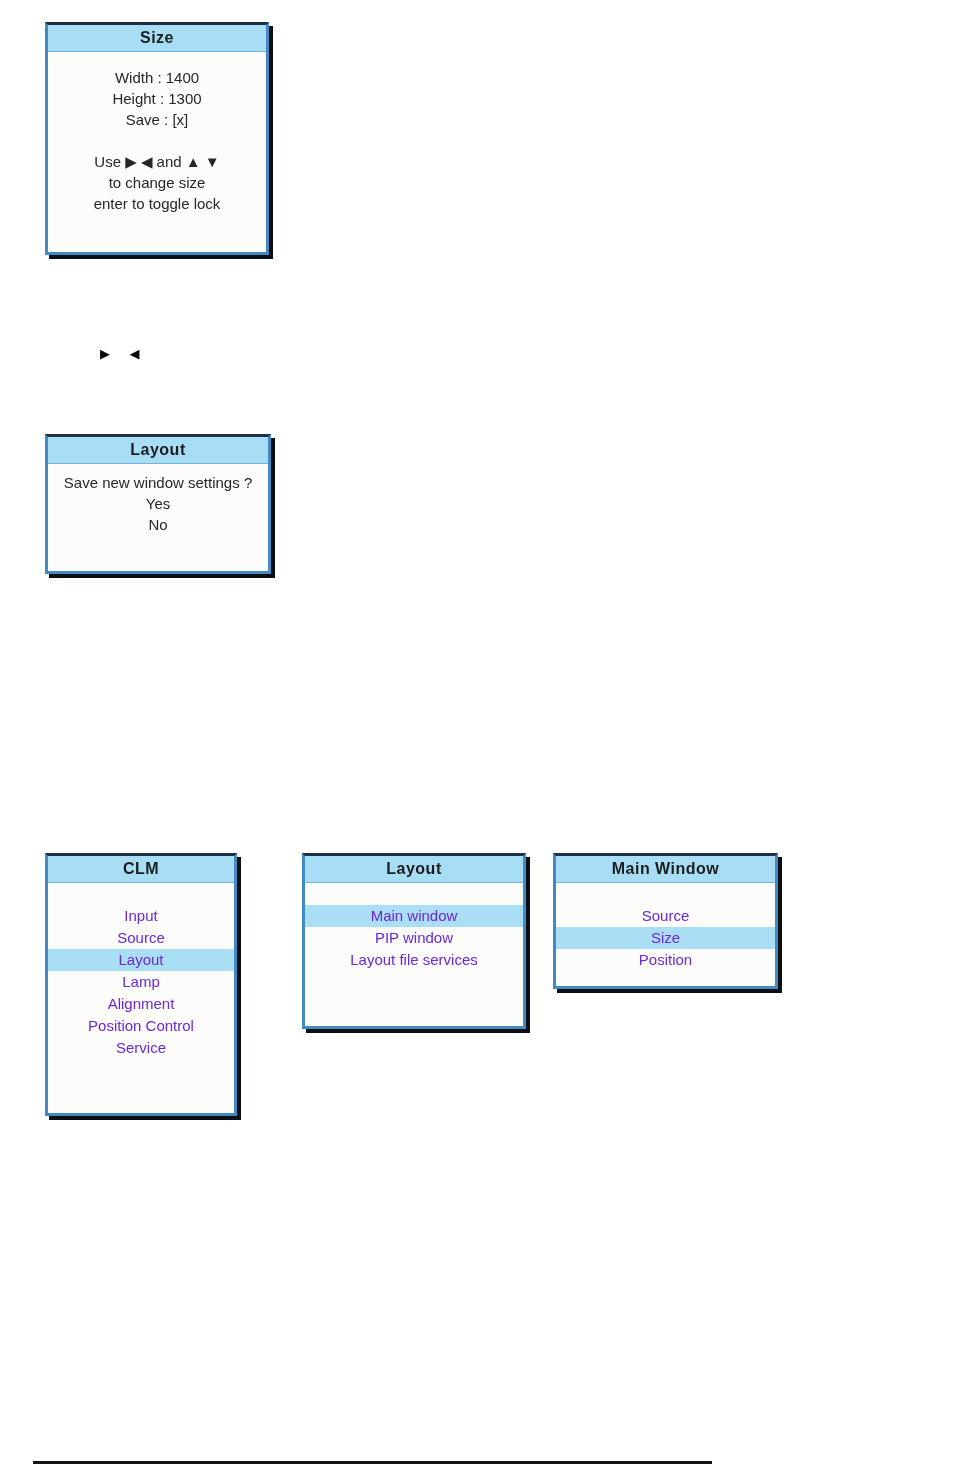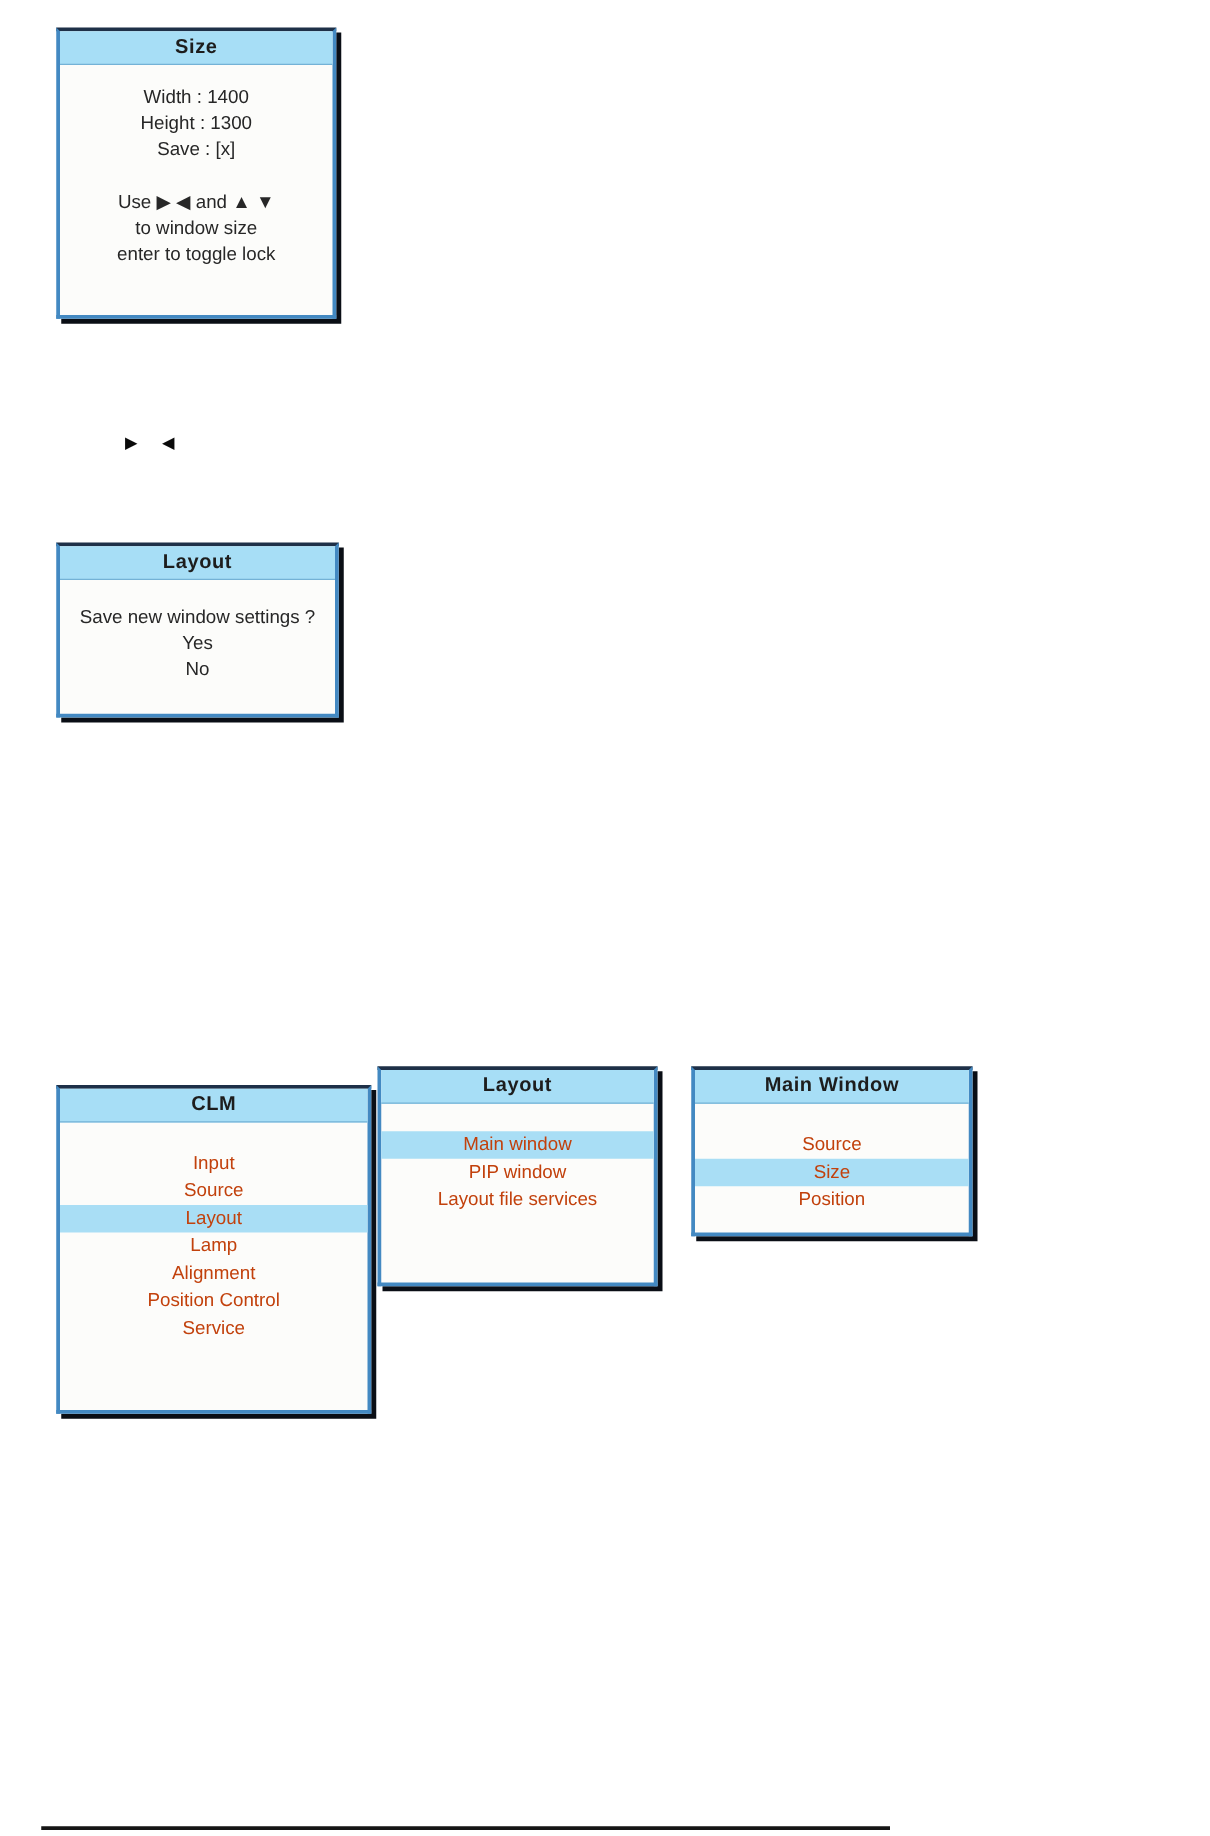--- a/index.html
+++ b/index.html
@@ -30,43 +30,43 @@
     font-size: 16px;
     font-weight: bold;
     color: #1d1d1d;
     letter-spacing: 0.5px;
   }
   .osd-row {
     height: 22px;
     line-height: 22px;
     font-size: 15px;
     text-align: center;
-    color: #c2410c;
+    color: #6d28d9;
     white-space: nowrap;
   }
   .osd-row.highlighted { background: #a9def5; }
   .osd-spacer { height: 22px; }
 
   .osd-line {
     height: 21px;
     line-height: 21px;
     font-size: 15px;
     text-align: center;
     color: #272727;
     white-space: nowrap;
   }
 
   
   #size-box        { left: 45px;  top: 22px;  width: 224px; height: 233px; }
   #size-box .body  { padding-top: 15px; }
 
   #layout-dialog   { left: 45px;  top: 434px; width: 226px; height: 140px; }
-  #layout-dialog .body { padding-top: 19px; }
+  #layout-dialog .body { padding-top: 8px; }
 
-  #clm-box         { left: 45px;  top: 853px; width: 252px; height: 263px; margin-top: 15px; }
+  #clm-box         { left: 45px;  top: 853px; width: 192px; height: 263px; }
   #layout-menu-box { left: 302px; top: 853px; width: 224px; height: 176px; }
   #main-window-box { left: 553px; top: 853px; width: 225px; height: 136px; }
 
   
   .nav-arrows {
     position: absolute;
     left: 100px;
     top: 346px;
     font-size: 13px;
     letter-spacing: 8px;
@@ -89,21 +89,21 @@
 <div class="page">
 
   <div class="osd-box" id="size-box">
     <div class="osd-header">Size</div>
     <div class="body">
       <div class="osd-line">Width : 1400</div>
       <div class="osd-line">Height : 1300</div>
       <div class="osd-line">Save : [x]</div>
       <div class="osd-line"></div>
       <div class="osd-line">Use ▶ ◀ and ▲ ▼</div>
-      <div class="osd-line">to window size</div>
+      <div class="osd-line">to change size</div>
       <div class="osd-line">enter to toggle lock</div>
     </div>
   </div>
 
   <div class="nav-arrows">▶ ◀</div>
 
   <div class="osd-box" id="layout-dialog">
     <div class="osd-header">Layout</div>
     <div class="body">
       <div class="osd-line">Save new window settings ?</div>

